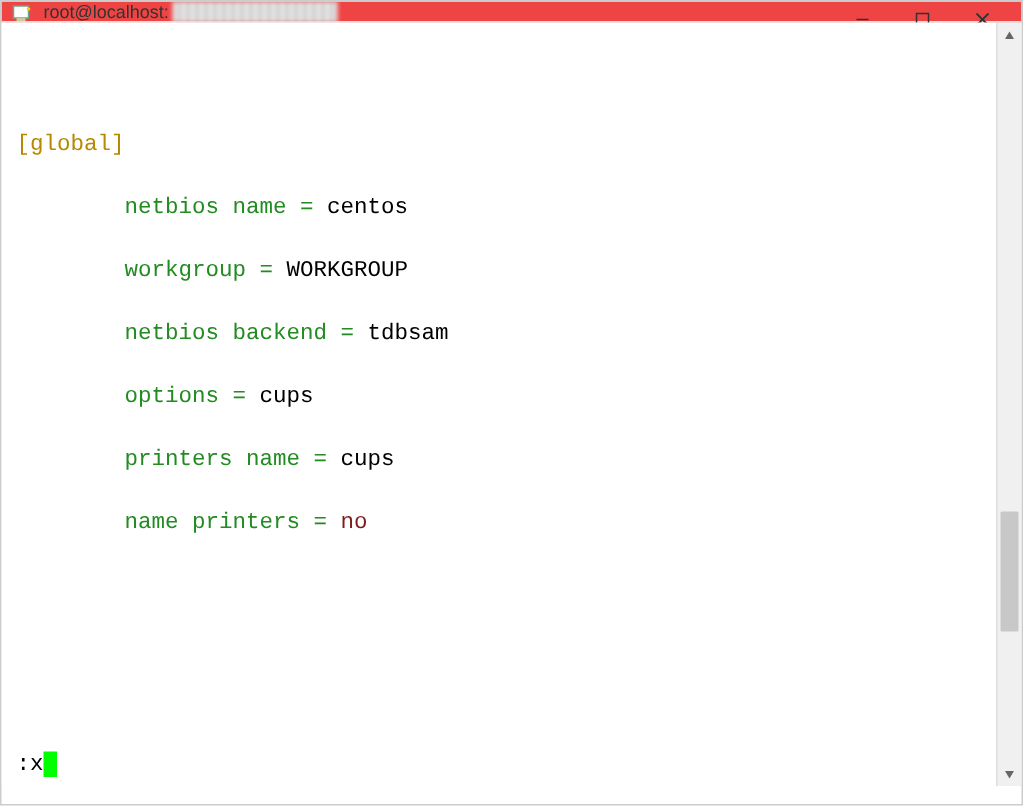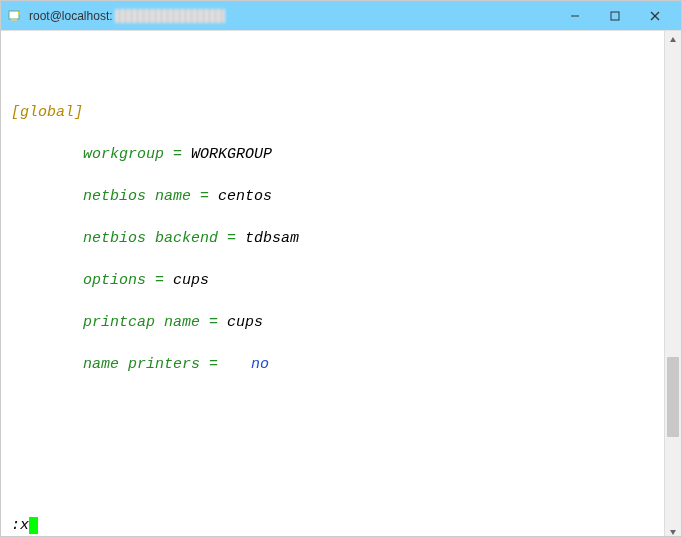--- a/index.html
+++ b/index.html
@@ -6,25 +6,25 @@
     body {
       width: 682px;
       height: 537px;
       font-family: Consolas, 'Courier New', monospace;
       font-size: 15px;
       background: #fff;
       overflow: hidden;
       border: 1px solid #ccc;
     }
     .titlebar {
-      height: 30px;
+      height: 14px;
       display: flex;
-      align-items: center;
+      align-items: flex-start;
       padding: 0 6px;
-      background: #7dd3fc;
+      background: #ef4444;
       border-bottom: 1px solid #e0e0e0;
       font-family: 'Segoe UI', Tahoma, sans-serif;
       font-size: 12px;
       color: #333;
     }
     .titlebar .icon {
       width: 16px;
       height: 16px;
       margin-right: 6px;
       display: inline-flex;
@@ -53,21 +53,20 @@
       height: calc(100% - 26px);
     }
     .editor {
       flex: 1;
       background: #fff;
       padding: 8px 10px 2px 10px;
       white-space: pre;
       line-height: 21px;
       overflow: hidden;
       position: relative;
-      font-style: italic;
     }
     .scrollbar {
       width: 17px;
       background: #f0f0f0;
       border-left: 1px solid #ddd;
       position: relative;
     }
     .scrollbar .arrow {
       width: 100%;
       height: 17px;
@@ -87,21 +86,21 @@
       top: 65%;
       height: 80px;
       background: #c8c8c8;
       border-radius: 1px;
     }
     .scrollbar .arrow.down { position: absolute; bottom: 0; }
     .sec { color: #b58900; }
     .key { color: #228B22; }
     .eq  { color: #228B22; }
     .val { color: #000; }
-    .valred { color: #1d4ed8; margin-left: 24px; }
+    .valred { color: #7f1d1d; }
     .cmdline {
       position: absolute;
       bottom: 4px;
       left: 10px;
     }
     .cursor {
       display: inline-block;
       width: 9px;
       height: 17px;
       background: #00ff00;
@@ -139,25 +138,25 @@
         <line x1="1" y1="1" x2="9" y2="9" stroke="#333" stroke-width="1.2"></line>
         <line x1="9" y1="1" x2="1" y2="9" stroke="#333" stroke-width="1.2"></line>
       </svg>
   </span>
 </div>
 
 <div class="content-wrap">
   <div class="editor">
 <span class="line"></span>
 <span class="line"><span class="sec">[global]</span></span>
+<span class="line"><span class="indent"></span><span class="key">netbios name</span><span class="eq"> = </span><span class="val">centos</span></span>
 <span class="line"><span class="indent"></span><span class="key">workgroup</span><span class="eq"> = </span><span class="val">WORKGROUP</span></span>
-<span class="line"><span class="indent"></span><span class="key">netbios name</span><span class="eq"> = </span><span class="val">centos</span></span>
 <span class="line"><span class="indent"></span><span class="key">netbios backend</span><span class="eq"> = </span><span class="val">tdbsam</span></span>
 <span class="line"><span class="indent"></span><span class="key">options</span><span class="eq"> = </span><span class="val">cups</span></span>
-<span class="line"><span class="indent"></span><span class="key">printcap name</span><span class="eq"> = </span><span class="val">cups</span></span>
+<span class="line"><span class="indent"></span><span class="key">printers name</span><span class="eq"> = </span><span class="val">cups</span></span>
 <span class="line"><span class="indent"></span><span class="key">name printers</span><span class="eq"> = </span><span class="valred">no</span></span>
 <span class="line"></span>
 <span class="line"></span>
 
 
 
 
 
 
 

